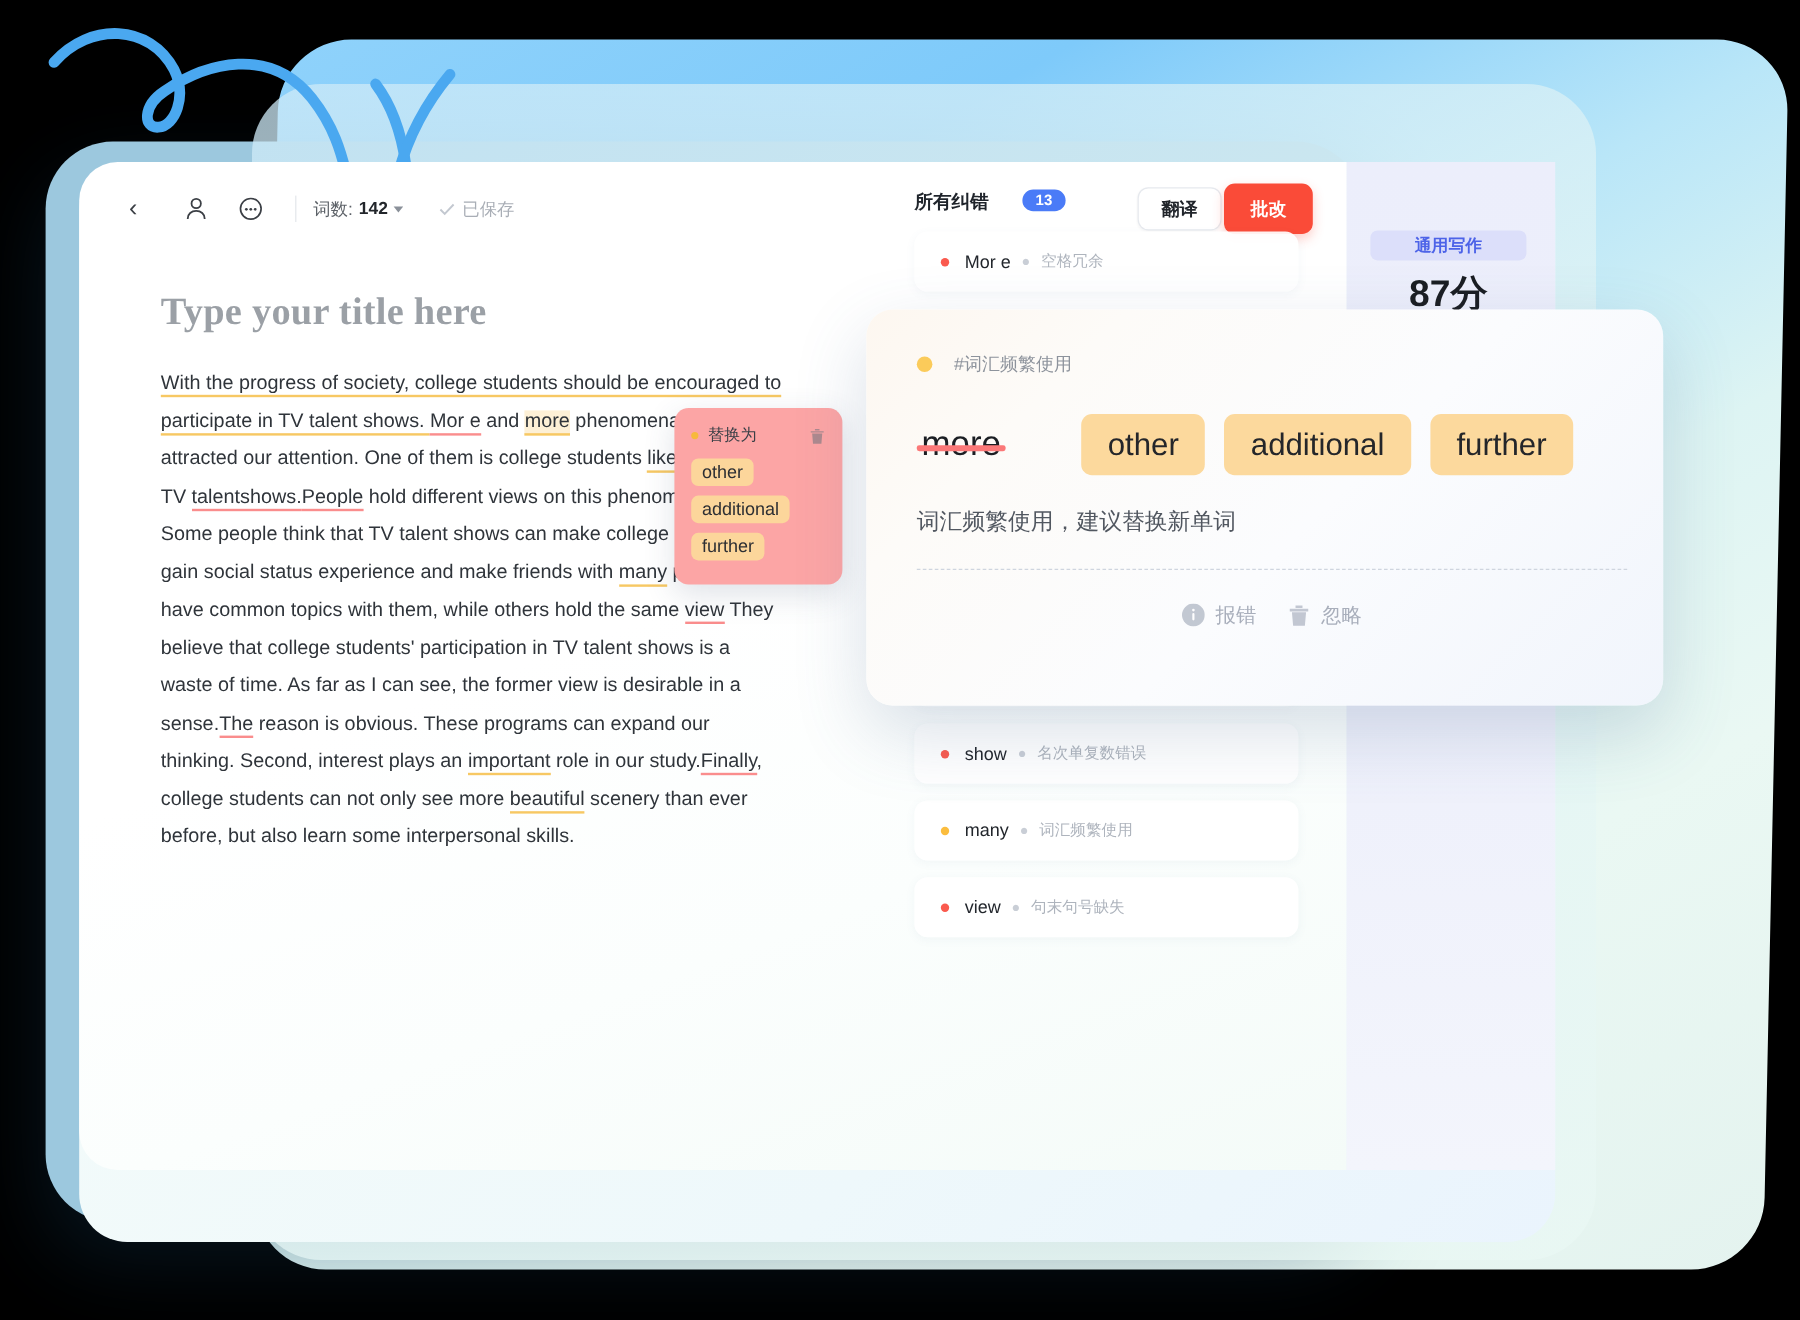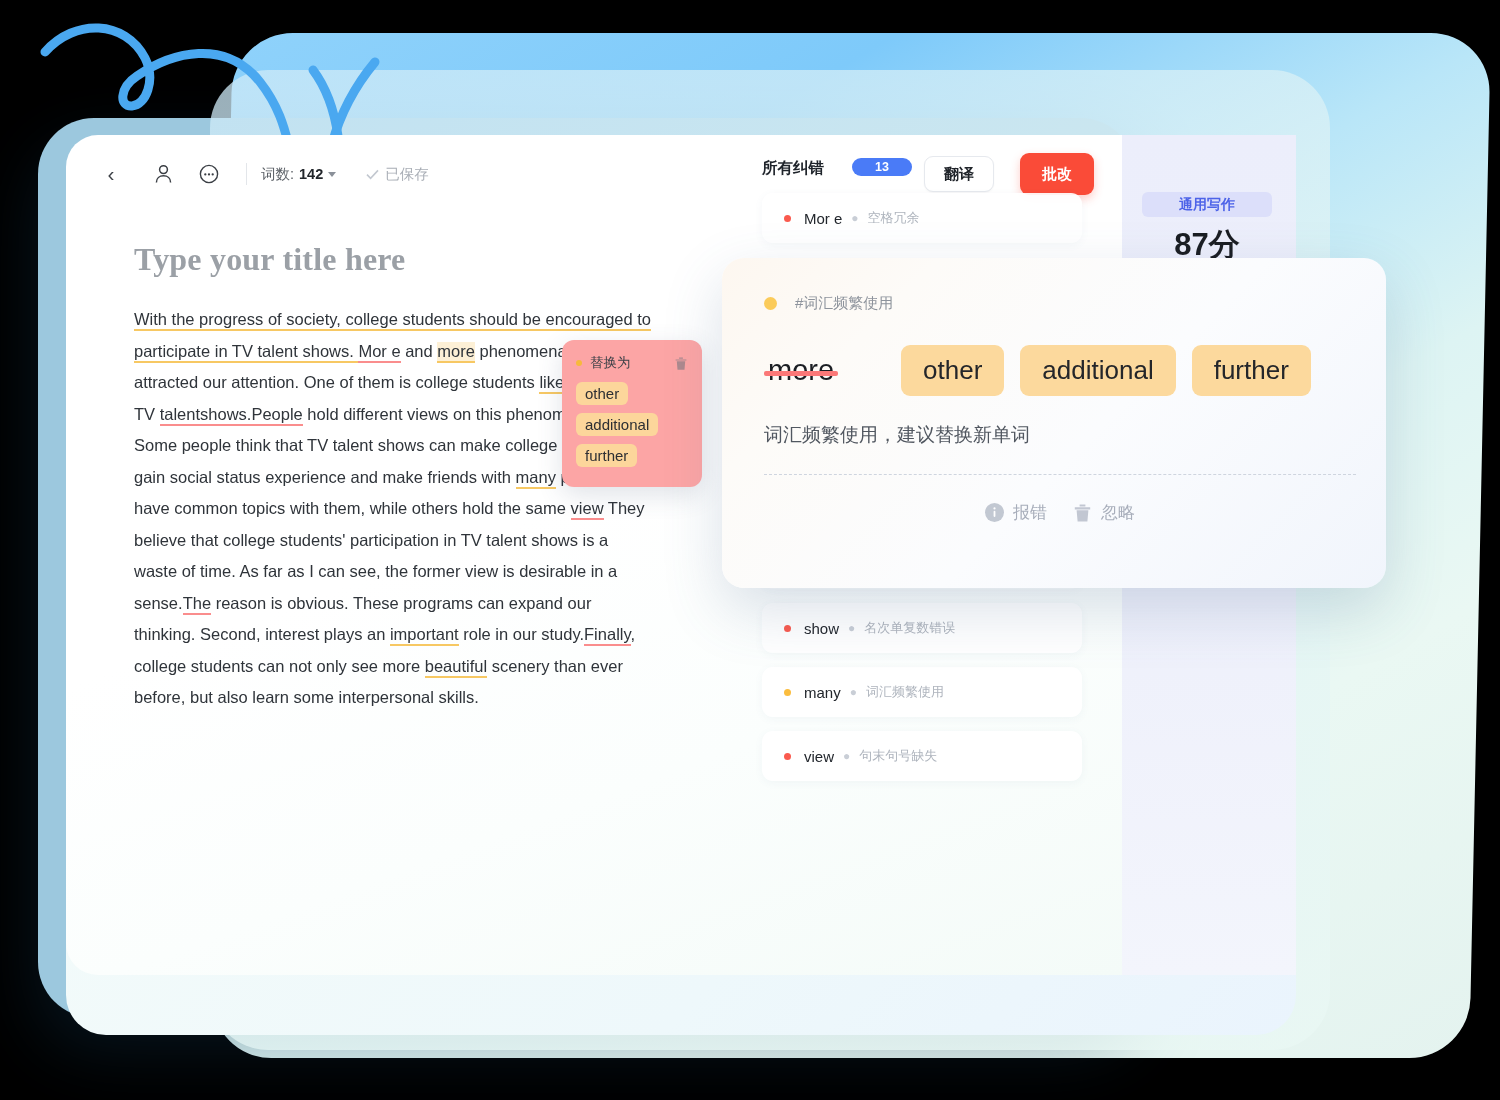--- a/index.html
+++ b/index.html
@@ -63,21 +63,21 @@
   .wordcount { font-size: 14.5px; color: #5d6268; display: flex; align-items: center; gap: 5px; cursor: pointer; }
   .wordcount b { color: #22262b; font-weight: 700; }
   .caret { width: 0; height: 0; border-left: 4.5px solid transparent; border-right: 4.5px solid transparent; border-top: 5.5px solid #8a9099; }
   .saved { display: flex; align-items: center; gap: 6px; font-size: 14.5px; color: #a9aeb6; margin-left: 30px; }
   .tb-spacer { flex: 1; }
   .btn {
     border-radius: 9px; font-size: 15px; font-weight: 700; cursor: pointer;
     display: flex; align-items: center; justify-content: center;
   }
   .btn-outline { width: 70px; height: 36px; background: #fff; border: 1px solid #e6e9ee; color: #20242a; box-shadow: 0 1px 2px rgba(0,0,0,.04); }
-  .btn-primary { width: 74px; height: 42px; background: #fa4b38; color: #fff; margin-left: 26px; box-shadow: 0 4px 10px rgba(250,75,56,.28); }
+  .btn-primary { width: 74px; height: 42px; background: #fa4b38; color: #fff; margin-left: 2px; box-shadow: 0 4px 10px rgba(250,75,56,.28); }
 
   .doc { padding: 28px 40px 0 68px; }
   .doc-title {
     font-family: "Liberation Serif", serif;
     font-size: 32px; font-weight: 700; color: #9ba0a6; letter-spacing: .2px;
     margin-bottom: 26px;
   }
   .doc-body { font-size: 16.5px; line-height: 31.5px; color: #2f343a; max-width: 520px; text-align: left; }
   .u-y { border-bottom: 2.5px solid #f7c863; padding-bottom: 1px; }
   .u-r { border-bottom: 2.5px solid #fa8d8d; padding-bottom: 1px; }
@@ -111,21 +111,21 @@
   }
   .score-val {
     position: absolute; left: 1142px; top: 224px; width: 130px;
     text-align: center; font-size: 31px; font-weight: 700; color: #1a1d22;
   }
 
   
   .errlist { position: absolute; left: 762px; top: 158px; width: 320px; }
   .err-head { display: flex; align-items: flex-start; gap: 28px; margin-bottom: 14px; }
   .err-head-t { font-size: 15.5px; font-weight: 700; color: #1f242b; }
-  .badge { background: #4a7bf7; color: #fff; font-size: 12.5px; font-weight: 700; border-radius: 10px; padding: 2px 23px; }
+  .badge { background: #4a7bf7; color: #fff; font-size: 12.5px; font-weight: 700; border-radius: 10px; padding: 2px 11px; }
   .err-item {
     height: 50px; background: rgba(255,255,255,.92); border-radius: 11px;
     display: flex; align-items: center; padding-left: 22px; margin-bottom: 14px;
     box-shadow: 0 2px 8px rgba(90,120,150,.06); cursor: pointer;
   }
   .err-dot { width: 7px; height: 7px; border-radius: 50%; margin-right: 13px; flex: none; }
   .err-w { font-size: 15px; color: #22262c; }
   .err-sep { color: #c9ced6; margin: 0 9px; font-size: 12px; }
   .err-t { font-size: 13px; color: #aeb4bd; }
 

